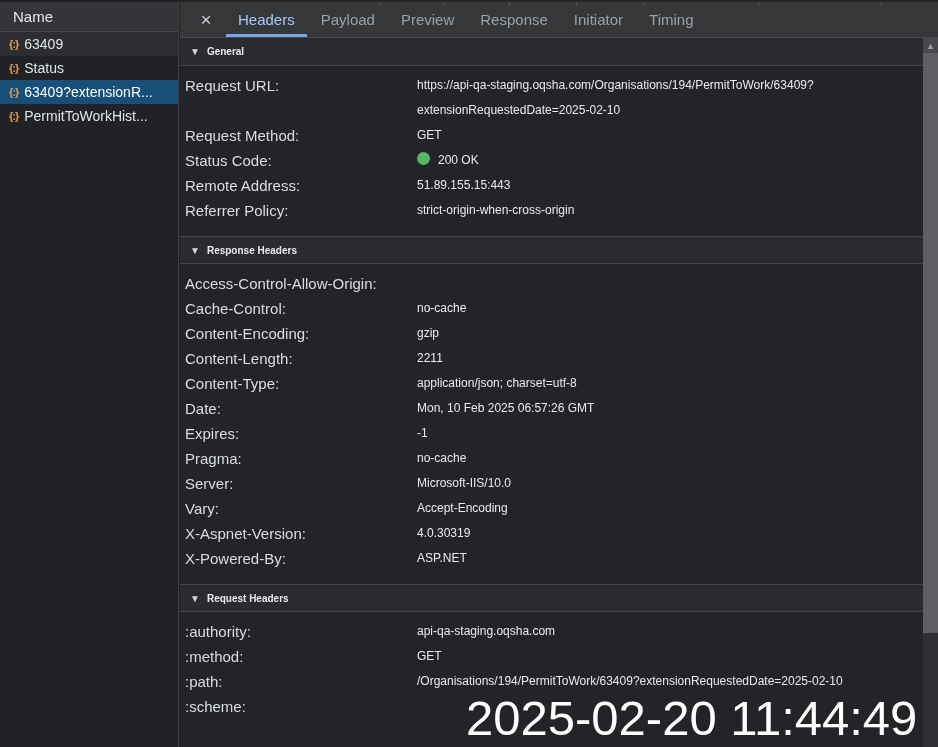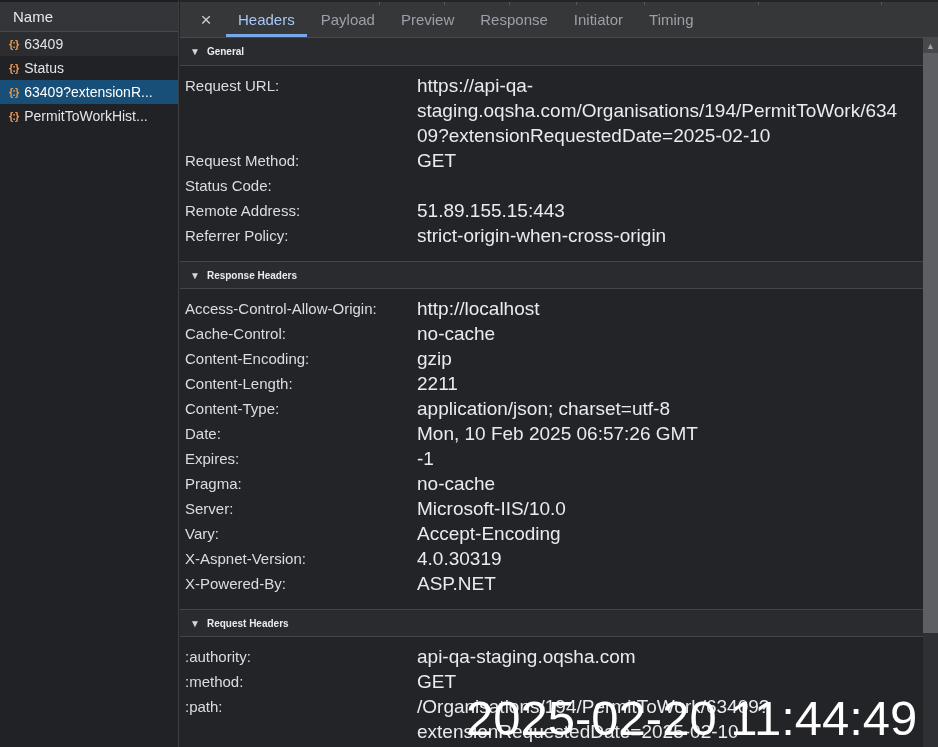--- a/index.html
+++ b/index.html
@@ -69,21 +69,21 @@
   .section + .section .sec-header { border-top:1px solid #434548; }
   .tri { font-size:10px; color:#d2d6da; margin-right:7px; }
   .sec-title { font-size:10px; font-weight:700; color:#e9ebee; }
   .sec-rows { padding:7px 0 13px 0; }
   .row { display:flex; line-height:25px; }
   .k {
     flex:0 0 237px; padding-left:5px; font-size:15px; color:#dadde1;
     white-space:nowrap;
   }
   .v {
-    width:490px; font-size:19px; color:#e9ebee;
+    width:490px; font-size:12px; color:#e9ebee;
     word-break:break-word; overflow-wrap:anywhere;
   }
   .dot {
     display:inline-block; width:13px; height:13px; border-radius:50%;
     background:#57b666; margin-right:8px; vertical-align:-1px;
   }
 
   
   .scrollbar {
     position:absolute; right:0; top:38px; width:15px; bottom:0;
@@ -164,40 +164,40 @@
               <div class="row">
     <div class="k">Request URL:</div>
     <div class="v"><span class="vt">https://api-qa-staging.oqsha.com/Organisations/194/PermitToWork/63409?​extensionRequestedDate=2025-02-10</span></div>
   </div>
               <div class="row">
     <div class="k">Request Method:</div>
     <div class="v"><span class="vt">GET</span></div>
   </div>
               <div class="row">
     <div class="k">Status Code:</div>
+    <div class="v"><span class="dot"></span><span class="vt">200 OK</span></div>
   </div>
               <div class="row">
     <div class="k">Remote Address:</div>
     <div class="v"><span class="vt">51.89.155.15:443</span></div>
   </div>
               <div class="row">
     <div class="k">Referrer Policy:</div>
     <div class="v"><span class="vt">strict-origin-when-cross-origin</span></div>
   </div>
             </div>
   </div>
           <div class="section">
     <div class="sec-header">
       <span class="tri">▼</span>
       <span class="sec-title">Response Headers</span>
     </div>
     <div class="sec-rows">
               <div class="row">
     <div class="k">Access-Control-Allow-Origin:</div>
-    <div class="v"><span class="vt">http://localhost</span></div>
   </div>
               <div class="row">
     <div class="k">Cache-Control:</div>
     <div class="v"><span class="vt">no-cache</span></div>
   </div>
               <div class="row">
     <div class="k">Content-Encoding:</div>
     <div class="v"><span class="vt">gzip</span></div>
   </div>
               <div class="row">

